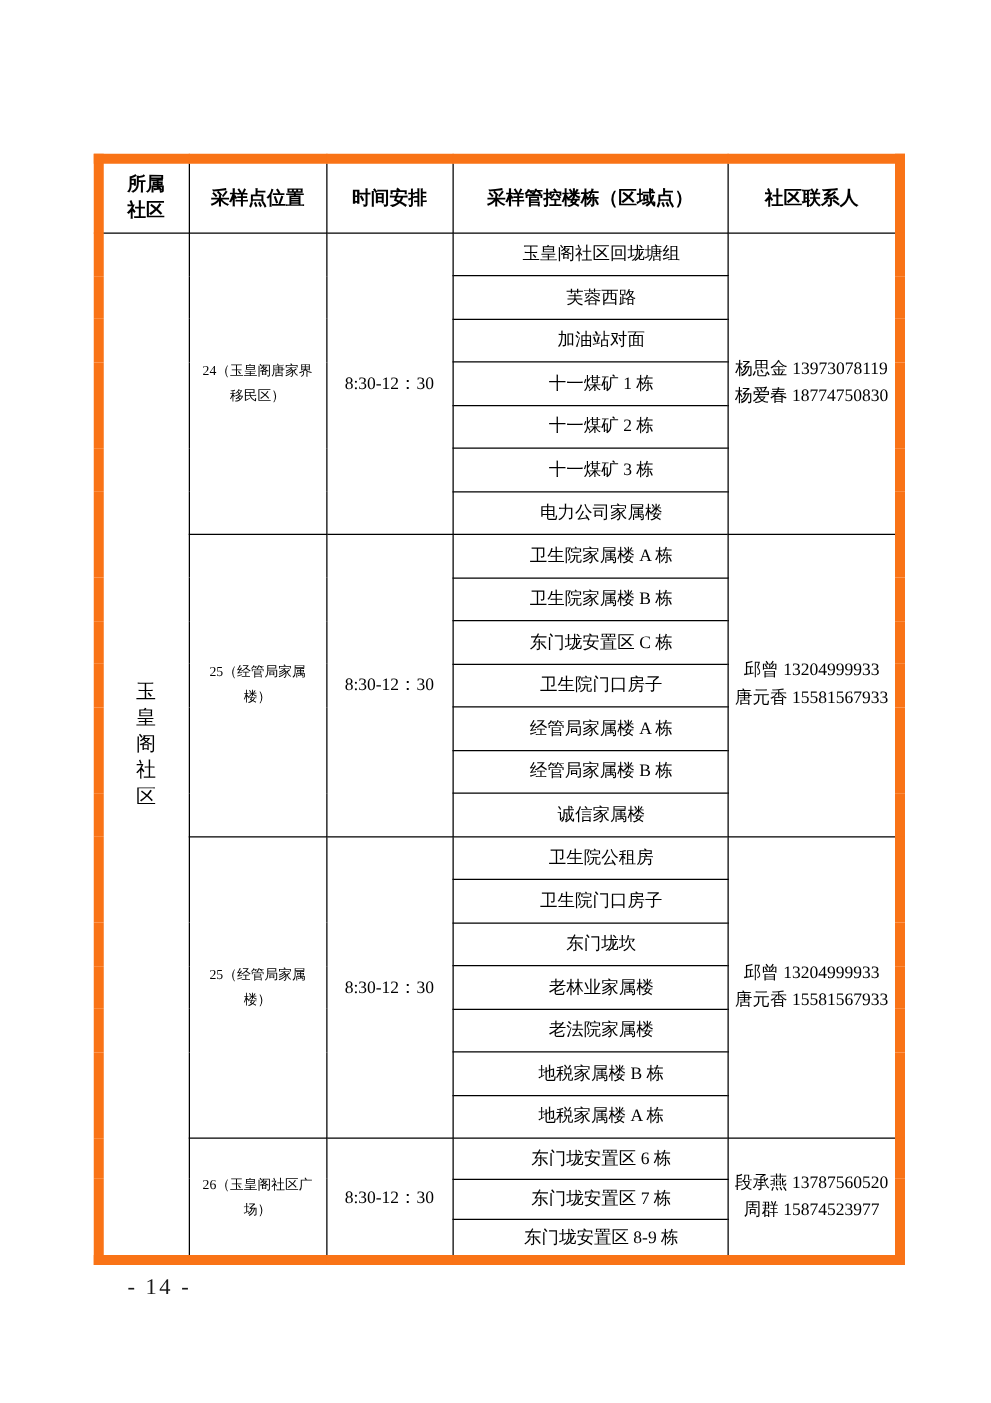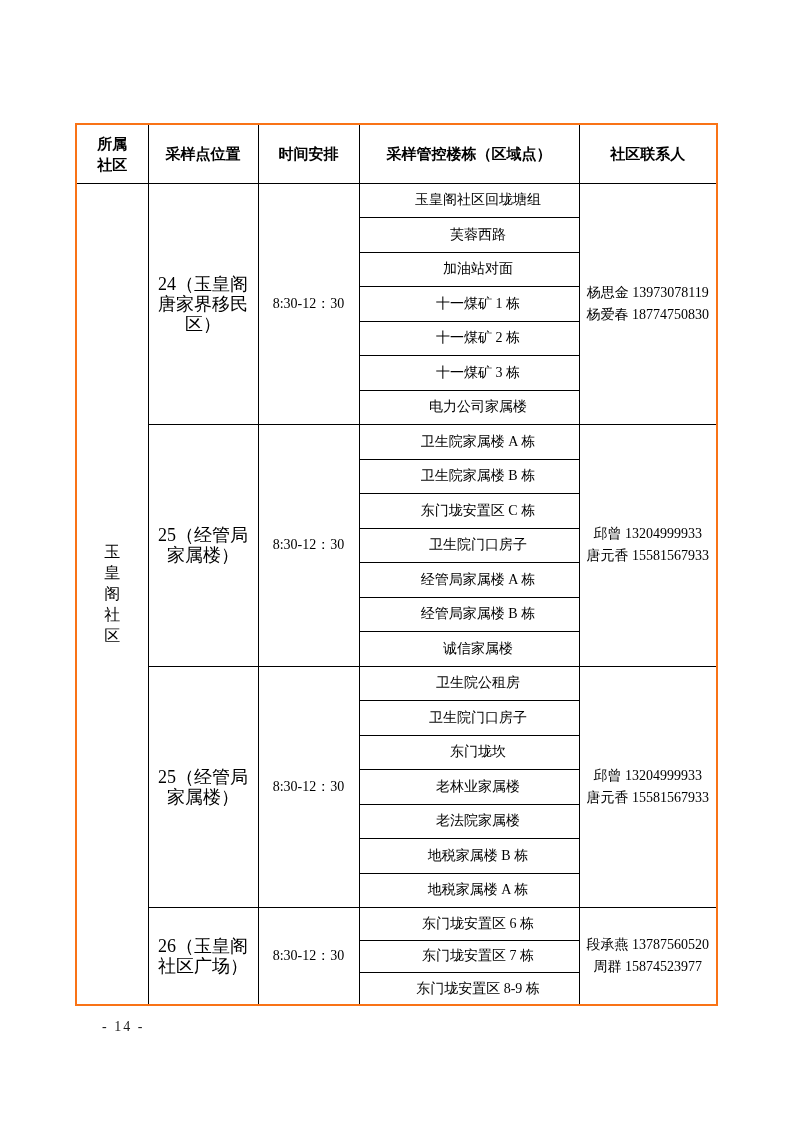--- a/index.html
+++ b/index.html
@@ -13,21 +13,21 @@
     color: #000000;
     overflow: hidden;
   }
   table.doc-table {
     position: absolute;
     left: 75px;
     top: 123px;
     width: 641px;
     border-collapse: collapse;
     table-layout: fixed;
-    border: 2px solid #f97316;
+    border: 8px solid #f97316;
   }
   .doc-table th, .doc-table td {
     border: 1px solid #000000;
     text-align: center;
     vertical-align: middle;
     font-size: 14px;
     padding: 0;
     overflow: hidden;
   }
   .doc-table th {
@@ -44,32 +44,32 @@
     width: 18px;
     margin: 4px auto;
     font-size: 16px;
     line-height: 21px;
     word-break: break-all;
     letter-spacing: 0;
   }
   .locwrap {
     width: 98px;
     margin: 0 auto;
-    font-size: 18px;
+    font-size: 11px;
     line-height: 20px;
   }
   td.time { white-space: nowrap; font-size: 14px; }
   td.bld  { font-size: 14px; padding-left: 18px; }
   td.contact { font-size: 14px; }
   .contact-line { line-height: 22px; white-space: nowrap; }
   .footer {
     position: absolute;
     left: 102px;
     top: 1019px;
-    font-size: 14px;
+    font-size: 18px;
     letter-spacing: 2px;
     color: #1a1a1a;
   }
 </style>
 </head>
 <body>
 
 <div class="page">
 
   <table class="doc-table">

